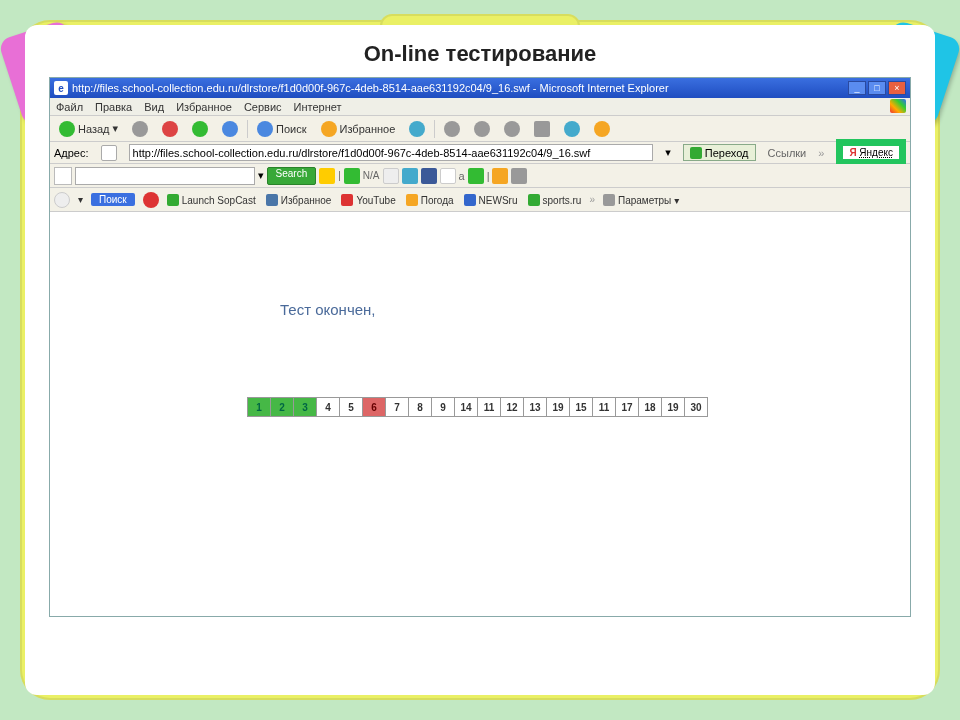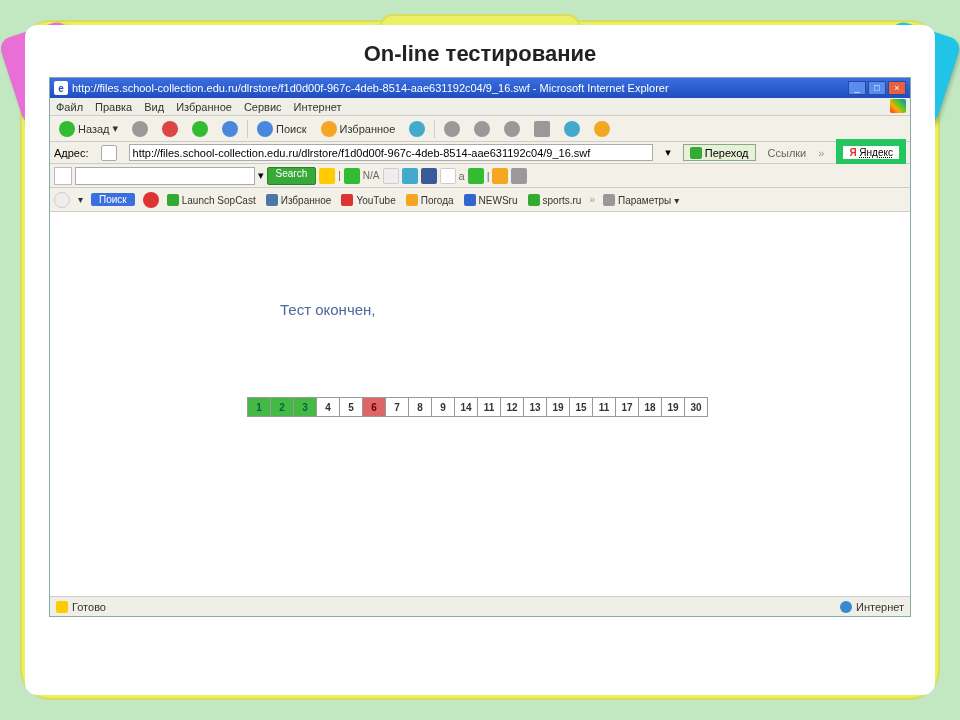--- a/index.html
+++ b/index.html
@@ -266,22 +266,14 @@
           <div class="qcell ">19</div>
           <div class="qcell ">15</div>
           <div class="qcell ">11</div>
           <div class="qcell ">17</div>
           <div class="qcell ">18</div>
           <div class="qcell ">19</div>
           <div class="qcell ">30</div>
         </div>
     </div>
 
-    <div class="statusbar">
-      <span class="mini" style="background:#fc0;width:12px;height:12px"></span>
-      <span style="margin-left:4px">Готово</span>
-      <span class="zone">
-        <span class="globe"></span>
-        <span>Интернет</span>
-      </span>
-    </div>
   </div>
 </div>
 
 </body></html>

